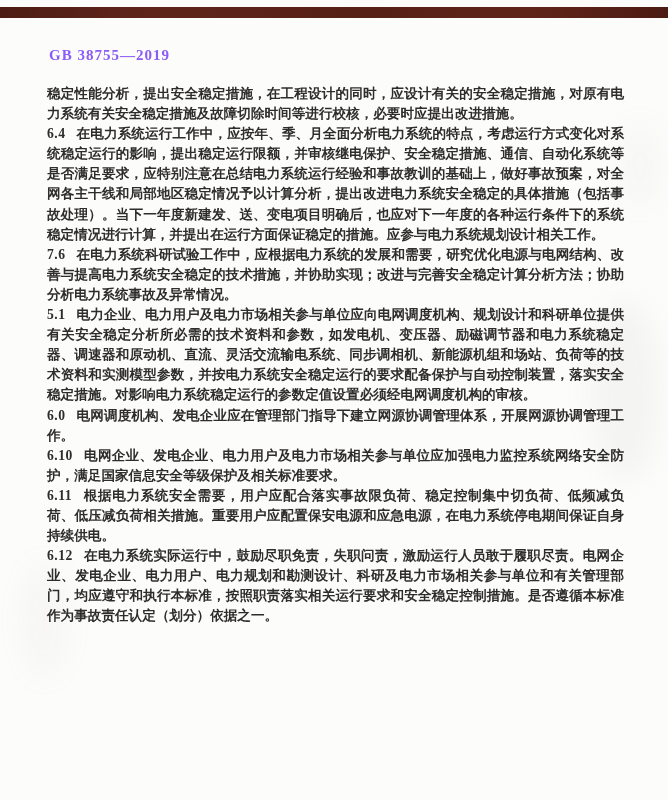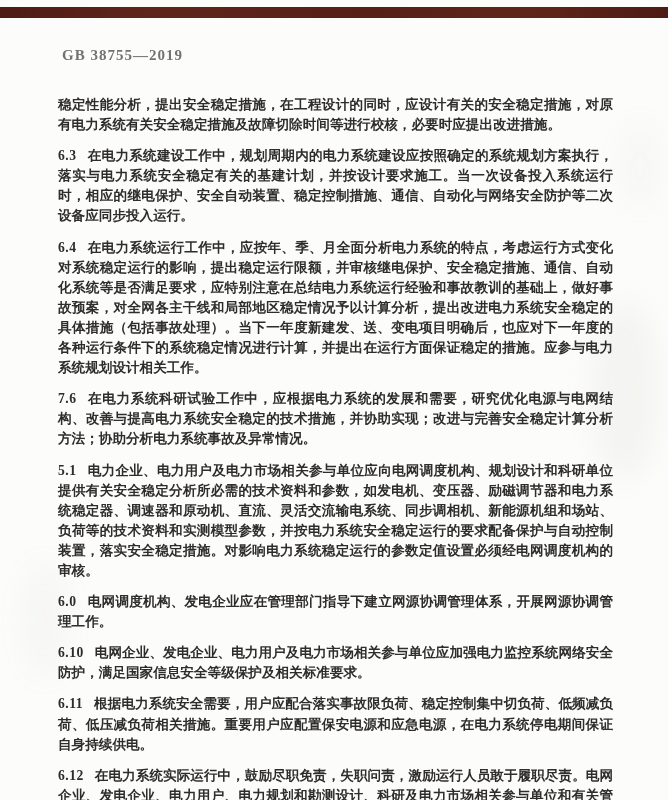--- a/index.html
+++ b/index.html
@@ -20,41 +20,41 @@
     position: absolute;
     top: 7px;
     left: 0;
     width: 668px;
     height: 11px;
     background: linear-gradient(90deg, #4e1c15 0%, #5f251b 22%, #562017 55%, #602519 80%, #4c1b14 100%);
   }
   .doc-header {
     position: absolute;
     top: 47px;
-    left: 62px;
+    left: 49px;
     font-size: 15px;
     font-weight: bold;
     letter-spacing: 1px;
-    color: #737373;
+    color: #8b5cf6;
   }
   .text-block {
     position: absolute;
     top: 84px;
     left: 47px;
     width: 577px;
     color: #2e2d2c;
     font-size: 13.6px;
     line-height: 20.1px;
     font-weight: 600;
     text-align: justify;
     text-justify: inter-character;
     text-align-last: left;
   }
   .para {
-    margin: 11px;
+    margin: 0;
     padding: 0;
   }
   .num {
     font-weight: bold;
     margin-right: 11px;
     letter-spacing: 0.5px;
   }
   
   .smudge {
     position: absolute;
@@ -77,21 +77,20 @@
 
   <div class="smudge s1"></div>
   <div class="smudge s2"></div>
   <div class="smudge s3"></div>
 
   <div class="doc-header">GB 38755—2019</div>
 
   <div class="text-block">
     <p class="para">稳定性能分析，提出安全稳定措施，在工程设计的同时，应设计有关的安全稳定措施，对原有电力系统有关安全稳定措施及故障切除时间等进行校核，必要时应提出改进措施。</p>
     <div>
-        <p class="para"><span class="num">6.3</span>在电力系统建设工作中，规划周期内的电力系统建设应按照确定的系统规划方案执行，落实与电力系统安全稳定有关的基建计划，并按设计要求施工。当一次设备投入系统运行时，相应的继电保护、安全自动装置、稳定控制措施、通信、自动化与网络安全防护等二次设备应同步投入运行。</p>
         <p class="para"><span class="num">6.4</span>在电力系统运行工作中，应按年、季、月全面分析电力系统的特点，考虑运行方式变化对系统稳定运行的影响，提出稳定运行限额，并审核继电保护、安全稳定措施、通信、自动化系统等是否满足要求，应特别注意在总结电力系统运行经验和事故教训的基础上，做好事故预案，对全网各主干线和局部地区稳定情况予以计算分析，提出改进电力系统安全稳定的具体措施（包括事故处理）。当下一年度新建发、送、变电项目明确后，也应对下一年度的各种运行条件下的系统稳定情况进行计算，并提出在运行方面保证稳定的措施。应参与电力系统规划设计相关工作。</p>
         <p class="para"><span class="num">7.6</span>在电力系统科研试验工作中，应根据电力系统的发展和需要，研究优化电源与电网结构、改善与提高电力系统安全稳定的技术措施，并协助实现；改进与完善安全稳定计算分析方法；协助分析电力系统事故及异常情况。</p>
         <p class="para"><span class="num">5.1</span>电力企业、电力用户及电力市场相关参与单位应向电网调度机构、规划设计和科研单位提供有关安全稳定分析所必需的技术资料和参数，如发电机、变压器、励磁调节器和电力系统稳定器、调速器和原动机、直流、灵活交流输电系统、同步调相机、新能源机组和场站、负荷等的技术资料和实测模型参数，并按电力系统安全稳定运行的要求配备保护与自动控制装置，落实安全稳定措施。对影响电力系统稳定运行的参数定值设置必须经电网调度机构的审核。</p>
         <p class="para"><span class="num">6.0</span>电网调度机构、发电企业应在管理部门指导下建立网源协调管理体系，开展网源协调管理工作。</p>
         <p class="para"><span class="num">6.10</span>电网企业、发电企业、电力用户及电力市场相关参与单位应加强电力监控系统网络安全防护，满足国家信息安全等级保护及相关标准要求。</p>
         <p class="para"><span class="num">6.11</span>根据电力系统安全需要，用户应配合落实事故限负荷、稳定控制集中切负荷、低频减负荷、低压减负荷相关措施。重要用户应配置保安电源和应急电源，在电力系统停电期间保证自身持续供电。</p>
         <p class="para"><span class="num">6.12</span>在电力系统实际运行中，鼓励尽职免责，失职问责，激励运行人员敢于履职尽责。电网企业、发电企业、电力用户、电力规划和勘测设计、科研及电力市场相关参与单位和有关管理部门，均应遵守和执行本标准，按照职责落实相关运行要求和安全稳定控制措施。是否遵循本标准作为事故责任认定（划分）依据之一。</p>
       </div>
   </div>
 

